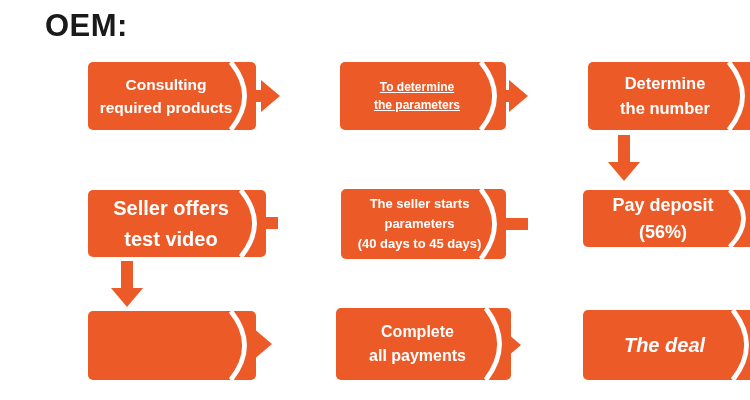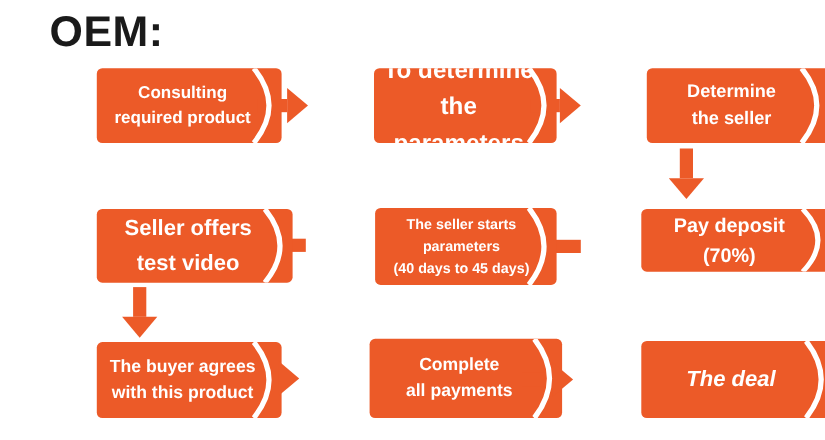--- a/index.html
+++ b/index.html
@@ -18,21 +18,21 @@
     width: 750px;
     height: 400px;
     background: var(--bg);
     overflow: hidden;
   }
 
   .title {
     position: absolute;
     left: 45px;
     top: 8px;
-    font-size: 39px;
+    font-size: 31px;
     font-weight: 700;
     letter-spacing: 0.5px;
     color: var(--title-color);
   }
 
   
   .box {
     position: absolute;
     background: var(--accent);
     border-radius: 5px;
@@ -62,21 +62,21 @@
     width: 24px;
     z-index: 1;
   }
   .arc path {
     fill: none;
     stroke: var(--arc);
     stroke-width: 5;
   }
 
   .b1 { left: 40px;  top: 62px;  width: 168px; height: 68px; font-size: 15.5px; }
-  .b2 { left: 292px; top: 62px;  width: 166px; height: 68px; font-size: 22px; }
+  .b2 { left: 292px; top: 62px;  width: 166px; height: 68px; font-size: 12px; text-decoration: underline; }
   .b3 { left: 540px; top: 62px;  width: 166px; height: 68px; font-size: 16.5px; }
   .b4 { left: 535px; top: 190px; width: 172px; height: 57px; font-size: 18px; }
   .b5 { left: 293px; top: 189px; width: 165px; height: 70px; font-size: 13px; }
   .b5 .lines { line-height: 1.55; padding-right: 8px; }
   .b6 { left: 40px;  top: 190px; width: 178px; height: 67px; font-size: 20px; }
   .b6 .lines { line-height: 1.55; }
   .b7 { left: 40px;  top: 311px; width: 168px; height: 69px; font-size: 16px; }
   .b8 { left: 288px; top: 308px; width: 175px; height: 72px; font-size: 16px; }
   .b9 { left: 535px; top: 310px; width: 175px; height: 70px; font-size: 20px; font-style: italic; }
 
@@ -121,21 +121,21 @@
 </head>
 <body>
 
 <div class="stage">
 
   <div class="title">OEM:</div>
 
   <div class="box b1">
     <div class="lines">
       <span>Consulting</span>
-      <span>required product</span>
+      <span>required products</span>
     </div>
     <svg class="arc" viewBox="0 0 26 68" preserveAspectRatio="none">
         <path d="M4 0 Q34 34 4 68"></path>
       </svg>
   </div>
 
   <div class="arr right a1"></div>
 
   <div class="box b2">
     <div class="lines">
@@ -145,33 +145,33 @@
     <svg class="arc" viewBox="0 0 26 68" preserveAspectRatio="none">
         <path d="M4 0 Q34 34 4 68"></path>
       </svg>
   </div>
 
   <div class="arr right a2"></div>
 
   <div class="box b3">
     <div class="lines">
       <span>Determine</span>
-      <span>the seller</span>
+      <span>the number</span>
     </div>
     <svg class="arc" viewBox="0 0 26 68" preserveAspectRatio="none">
         <path d="M4 0 Q34 34 4 68"></path>
       </svg>
   </div>
 
   <div class="arr down a3"></div>
 
   <div class="box b4">
     <div class="lines">
       <span>Pay deposit</span>
-      <span>(70%)</span>
+      <span>(56%)</span>
     </div>
     <svg class="arc" viewBox="0 0 26 68" preserveAspectRatio="none">
         <path d="M4 0 Q34 34 4 68"></path>
       </svg>
   </div>
 
   <div class="arr left a4"></div>
 
   <div class="box b5">
     <div class="lines">
@@ -192,24 +192,20 @@
       <span>test video</span>
     </div>
     <svg class="arc" viewBox="0 0 26 68" preserveAspectRatio="none">
         <path d="M4 0 Q34 34 4 68"></path>
       </svg>
   </div>
 
   <div class="arr down a6"></div>
 
   <div class="box b7">
-    <div class="lines">
-      <span>The buyer agrees</span>
-      <span>with this product</span>
-    </div>
     <svg class="arc" viewBox="0 0 26 68" preserveAspectRatio="none">
         <path d="M4 0 Q34 34 4 68"></path>
       </svg>
   </div>
 
   <div class="arr right a7"></div>
 
   <div class="box b8">
     <div class="lines">
       <span>Complete</span>

